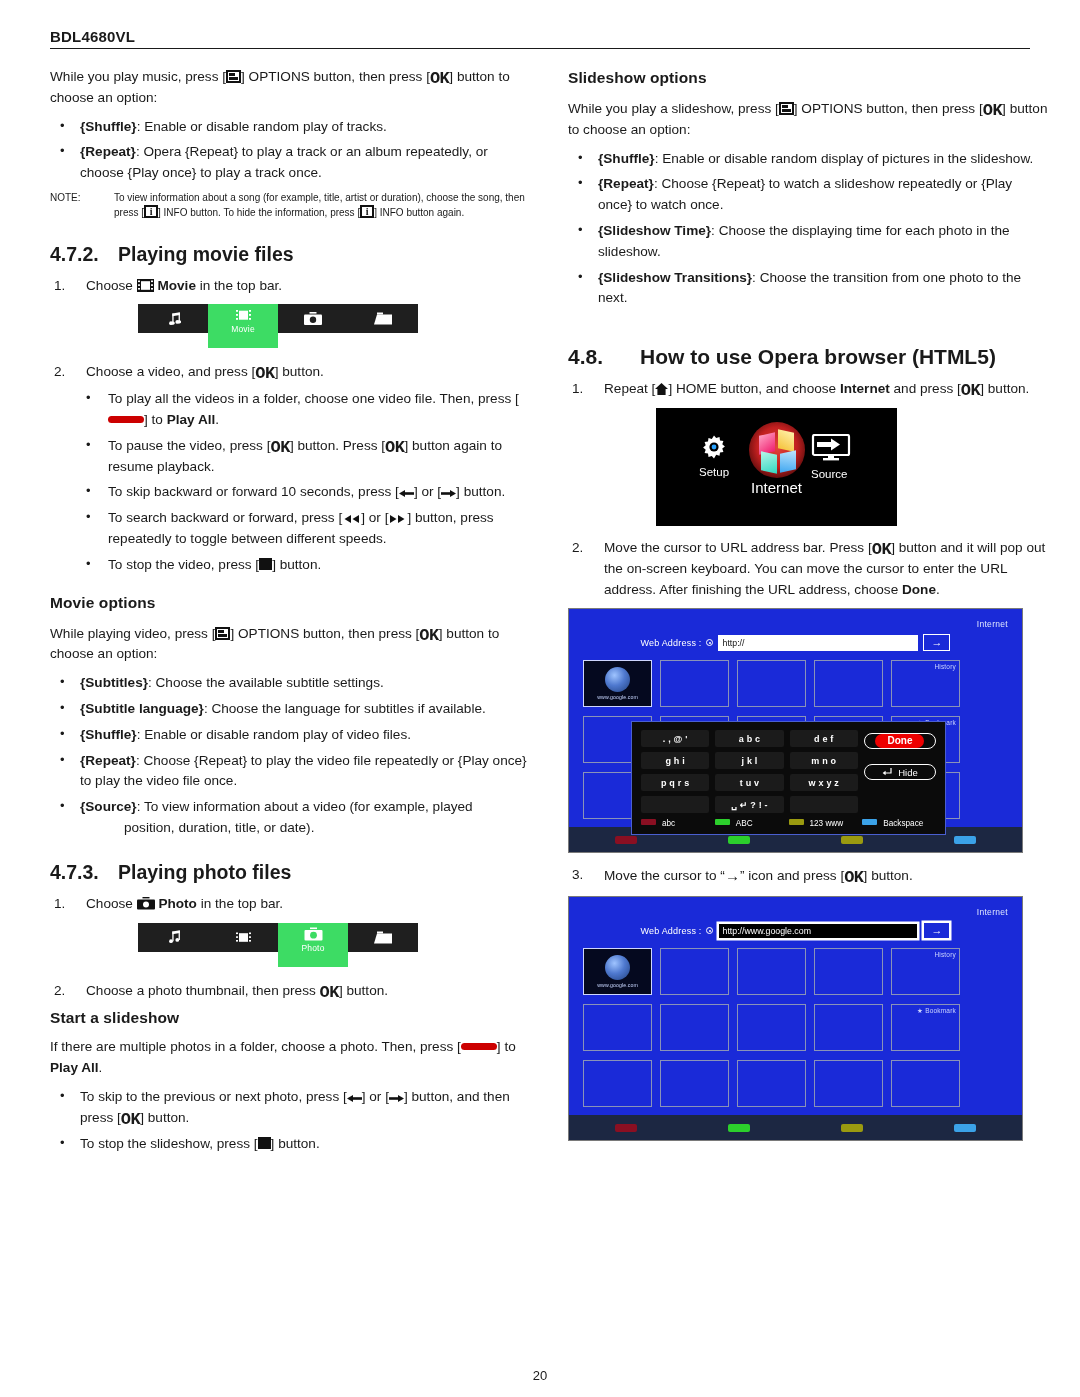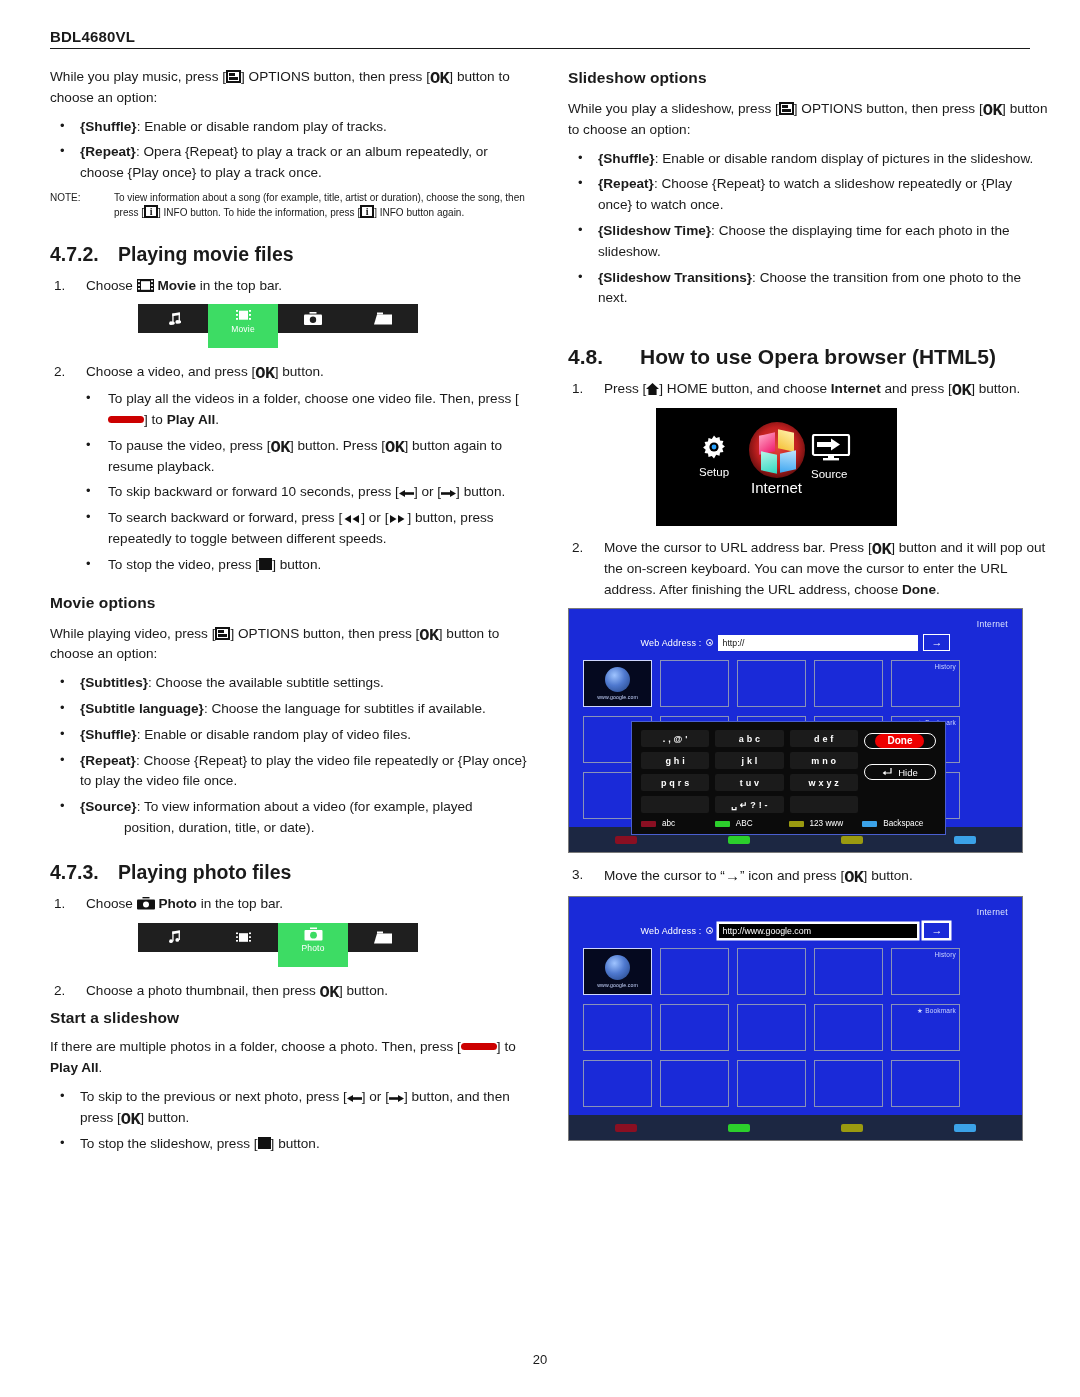--- a/index.html
+++ b/index.html
@@ -132,25 +132,25 @@
              font-size:9px; font-weight:700; padding:0 5px; letter-spacing:.2px; }
   .kbd-key.blank { background:#1b1b1b; }
   .kbd-side { width:72px; display:flex; flex-direction:column; justify-content:flex-start; gap:15px; padding-top:3px;}
   .kbd-done { height:16px; border:1.2px solid #fff; border-radius:9px; display:flex;
               align-items:center; justify-content:center; }
   .kbd-done i { font-style:normal; background:#ee0000; color:#fff; font-size:10px; font-weight:700;
                 border-radius:8px; padding:0 12px; line-height:14px; display:inline-block; }
   .kbd-hide { height:16px; border:1.2px solid #fff; border-radius:9px; display:flex;
               align-items:center; justify-content:center; gap:6px; color:#fff; font-size:9.5px; }
   .kbd-legend { display:flex; margin-top:6px; padding-bottom:2px; }
-  .kbd-leg { flex:1; display:flex; align-items:center; gap:6px; color:#fff; font-size:8.2px; }
+  .kbd-leg { flex:1; display:flex; gap:6px; color:#fff; font-size:8.2px; }
   .kbd-leg .chip { width:15px; height:6px; border-radius:1px; }
 
   
-  .footer { position:absolute; left:0; right:0; bottom:30px; text-align:center;
+  .footer { position:absolute; left:0; right:0; bottom:14px; text-align:center;
             font-size:13px; color:#1a1a1a; }
 </style>
 </head>
 <body>
 
 <div class="page">
 
   <div class="hdr">BDL4680VL</div>
   <div class="hdr-rule"></div>
 
@@ -361,21 +361,21 @@
         <li><b>{Slideshow Time}</b><span>: Choose the displaying time for each photo in the slideshow.</span></li>
         <li><b>{Slideshow Transitions}</b><span>: Choose the transition from one photo to the next.</span></li>
       </ul>
 
       <h2 class="sec big" style="margin-top:36px">
         <span class="num">4.8.</span><span>How to use Opera browser (HTML5)</span>
       </h2>
 
       <ol class="num">
         <li><span class="n">1.</span>
-          <span>Press [</span><svg class="gl" width="13" height="12" viewBox="0 0 13 12">
+          <span>Repeat [</span><svg class="gl" width="13" height="12" viewBox="0 0 13 12">
               <path d="M6.5 0 L13 6 L10.6 6 L10.6 12 L2.4 12 L2.4 6 L0 6 Z" fill="#111"></path>
             </svg><span>] HOME button, and choose </span><b>Internet</b><span> and press [</span><span class="k-ok">OK</span><span>] button.</span>
         </li>
       </ol>
 
       <div class="homeimg">
         <div class="hs-setup">
           <svg width="26" height="26" viewBox="0 0 26 26">
             <g fill="#ffffff">
               <path d="M13 1.5l2.2 2.6 3.3-1.1.5 3.4 3.4.5-1.1 3.3 2.6 2.2-2.6 2.2 1.1 3.3-3.4.5-.5 3.4-3.3-1.1L13 24.5l-2.2-2.6-3.3 1.1-.5-3.4-3.4-.5 1.1-3.3L2.1 13.4l2.6-2.2-1.1-3.3 3.4-.5.5-3.4 3.3 1.1z"></path>

